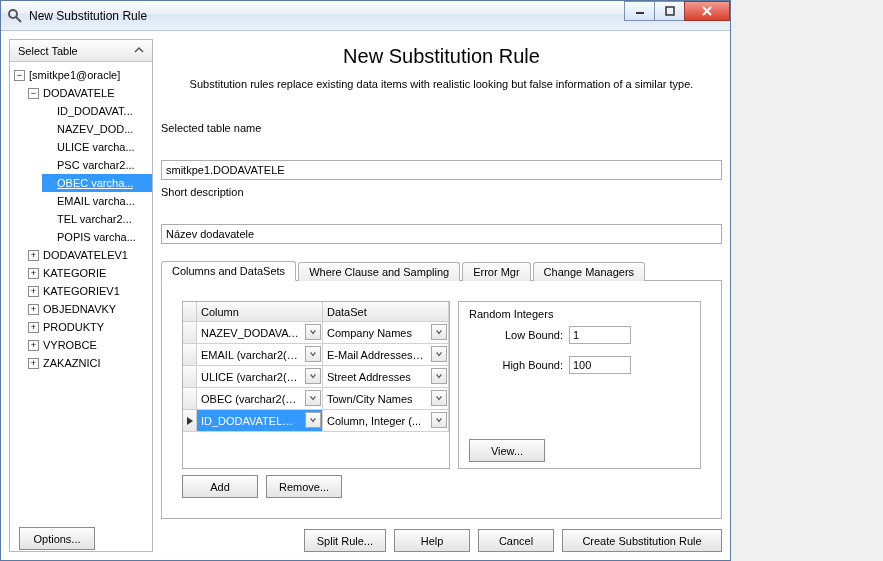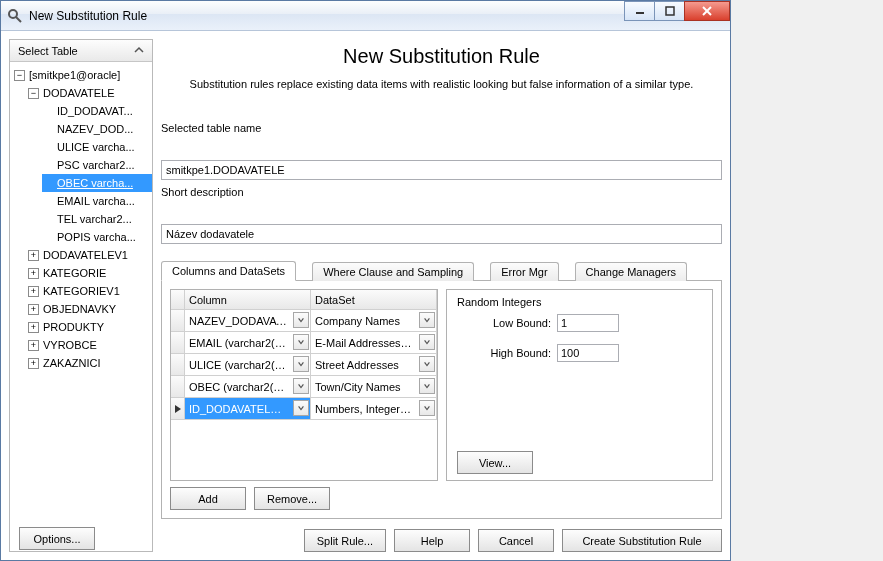--- a/index.html
+++ b/index.html
@@ -123,21 +123,21 @@
     background: #fff;
     font: inherit;
     margin-top: 24px;
   }
   .textfield.ro { color: #000; }
   
   .tabstrip {
     display: flex; align-items: flex-end;
     margin-top: 10px;
     border-bottom: 1px solid #b2b2b2;
-    gap: 14px;
+    gap: 0;
   }
   .tab {
     border: 1px solid #b2b2b2;
     border-bottom: none;
     background: linear-gradient(#fcfcfc,#ececec);
     padding: 3px 10px;
     margin-right: 2px;
     border-radius: 3px 3px 0 0;
     cursor: pointer;
     position: relative;
@@ -147,21 +147,21 @@
     background: #fff;
     border-bottom: 1px solid #fff;
     top: 1px;
     z-index: 2;
   }
   .tabpane {
     border: 1px solid #b2b2b2; border-top: none;
     background: #fff;
     flex: 1;
     display: flex; flex-direction: column;
-    padding: 8px;
+    padding: 20px;
     min-height: 0;
     gap: 6px;
   }
   .tabrow { display: flex; gap: 8px; flex: 1; min-height:0;}
   .gridwrap {
     width: 268px;
     border: 1px solid #b1b1b1;
     display: flex; flex-direction: column;
     background: #fff;
     min-height:0;
@@ -501,21 +501,21 @@
                   </div>
                   <div class="cell col">
                     <span class="txt">ID_DODAVATELE (...</span>
                     <span class="dd">
                       <svg width="8" height="8" viewBox="0 0 10 10">
                         <polyline points="2,3 5,7 8,3" fill="none" stroke="#555" stroke-width="1.5"></polyline>
                       </svg>
                     </span>
                   </div>
                   <div class="cell ds">
-                    <span class="txt">Numbers, Integer (...</span>
+                    <span class="txt">Column, Integer (...</span>
                     <span class="dd">
                       <svg width="8" height="8" viewBox="0 0 10 10">
                         <polyline points="2,3 5,7 8,3" fill="none" stroke="#555" stroke-width="1.5"></polyline>
                       </svg>
                     </span>
                   </div>
                 </div>
               </div>
           </div>
 

